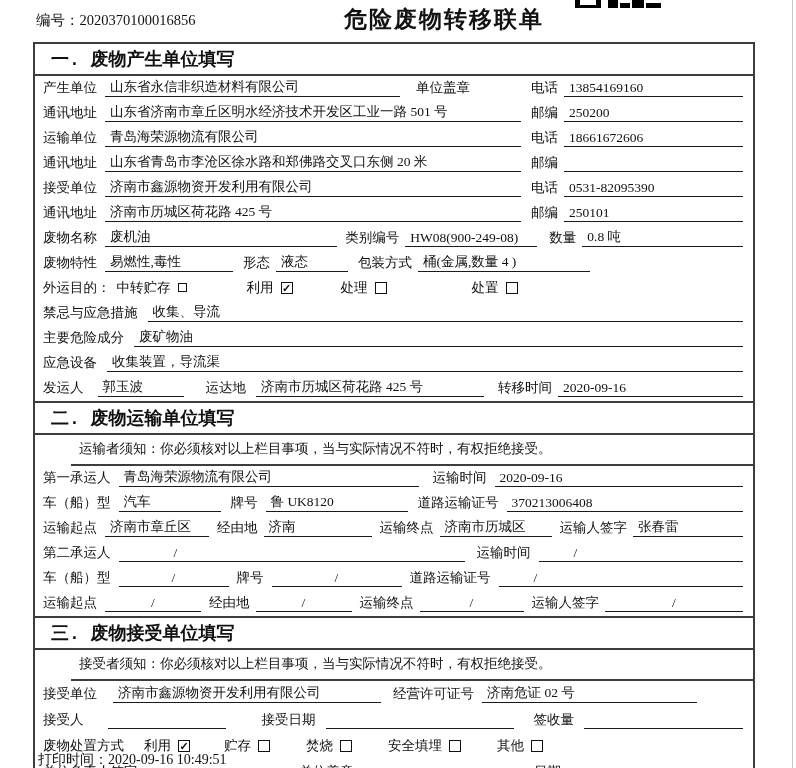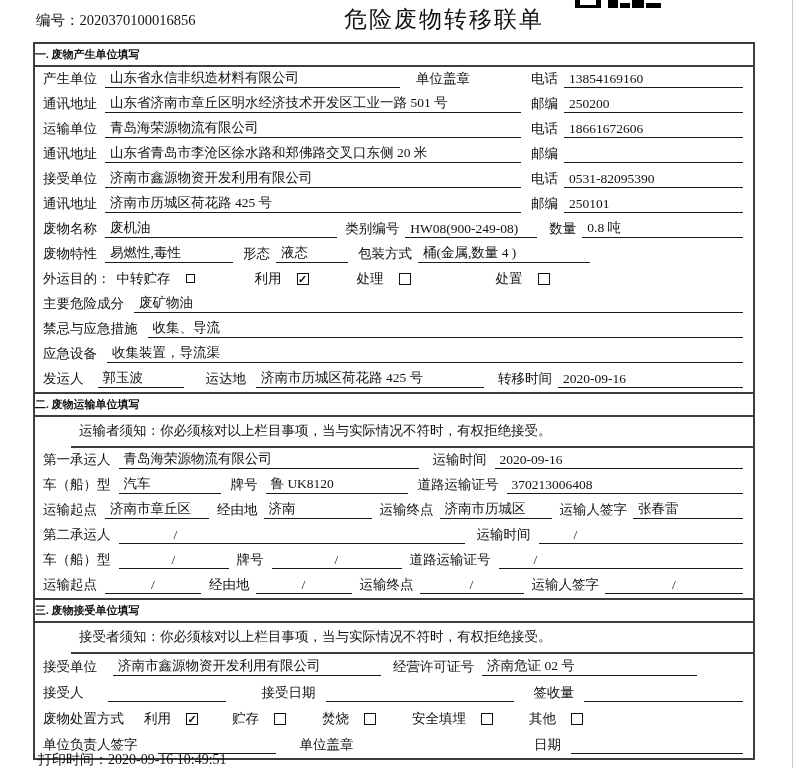--- a/index.html
+++ b/index.html
@@ -7,32 +7,32 @@
   body {
     width:796px; height:768px; position:relative; overflow:hidden;
     font-family:"Liberation Serif","DejaVu Serif",serif;
     color:#111; font-size:13.5px;
   }
   .right-edge { position:absolute; top:0; bottom:0; right:3px; width:1px; background:#c9c9c9; }
 
   
   .doc-no { position:absolute; left:36px; top:11px; font-size:14.5px; white-space:nowrap; }
   .doc-title { position:absolute; left:92px; right:0; top:4px; text-align:center;
-    font-size:23px; font-weight:400; letter-spacing:2px; }
+    font-size:23px; font-weight:700; letter-spacing:2px; }
   .qr-remnant { position:absolute; left:575px; top:0; width:88px; height:8px; }
   .qr-remnant .q1 { position:absolute; left:0; top:0; width:26px; height:8px;
     border-left:5px solid #000; border-right:5px solid #000; border-bottom:3px solid #000; }
   .qr-remnant .q2 { position:absolute; left:33px; top:0; width:10px; height:8px; background:#000; }
   .qr-remnant .q3 { position:absolute; left:45px; top:3px; width:10px; height:5px; background:#000; }
   .qr-remnant .q4 { position:absolute; left:57px; top:0;  width:12px; height:8px; background:#000; }
   .qr-remnant .q5 { position:absolute; left:71px; top:3px; width:15px; height:5px; background:#000; }
 
   
   .form-box { position:absolute; left:33px; top:42px; width:722px; border:2px solid #3d3d3d; background:#fff; }
-  .sec-header { font-weight:bold; font-size:11px; padding:3px 8px 3px 0; border-bottom:2px solid #3d3d3d; }
+  .sec-header { font-weight:bold; font-size:18px; padding:3px 8px 3px 16px; border-bottom:2px solid #3d3d3d;font-family:Liberation Mono, monospace; }
   .sec2, .sec3 { border-top:2px solid #3d3d3d; }
   .notice { padding:5px 8px 6px 8px; border-bottom:2px solid #3d3d3d; font-size:13.5px;margin-left:36px; }
 
   .row { display:flex; align-items:flex-end; height:25px; padding:16px 10px 4px 8px; }
   .row3 { height:26px; }
   .lbl { white-space:nowrap; flex:0 0 auto; }
   .u { border-bottom:1px solid #1a1a1a; padding:0 5px; white-space:nowrap; overflow:hidden;
        min-height:16px; flex:0 0 auto; }
   .grow { flex:1 1 auto; min-width:0; }
   .rgroup { flex:0 0 212px; display:flex; align-items:flex-end; margin-left:10px;margin-top:44px; }
@@ -40,21 +40,21 @@
   .sp { flex:1 1 auto; }
   .ml6{margin-left:6px} .ml8{margin-left:8px} .ml10{margin-left:10px} .ml12{margin-left:12px}
   .ml14{margin-left:14px} .ml16{margin-left:16px} .ml20{margin-left:20px} .ml22{margin-left:22px}
   .ml24{margin-left:24px} .ml26{margin-left:36px} .ml34{margin-left:34px} .ml36{margin-left:36px}
   .ml60{margin-left:60px} .ml75{margin-left:48px} .ml85{margin-left:85px}
   .mla{margin-left:auto}
   .ctr { text-align:center; }
   .pl55 { padding-left:55px; }
   .pl35 { padding-left:35px; }
 
-  .opt { display:flex; align-items:center; white-space:nowrap;gap:8px; }
+  .opt { display:flex; align-items:center; white-space:nowrap; }
   .cb { display:inline-block; width:12px; height:12px; border:1px solid #111; margin-left:7px;
         font-size:11px; line-height:11px; text-align:center; font-weight:bold; }
   .cb-sm { width:9px; height:9px; margin-bottom:1px; }
 
   .print-time { position:absolute; left:38px; top:751px; font-size:14px; white-space:nowrap; }
 </style>
 </head>
 <body>
 
 <div class="right-edge"></div>
@@ -163,27 +163,27 @@
       <span>处理</span>
       <span class="cb"></span>
     </span>
     <span class="opt ml85">
       <span>处置</span>
       <span class="cb"></span>
     </span>
   </div>
 
   <div class="row">
+    <span class="lbl">禁忌与应急措施</span>
+    <span class="u grow ml10">收集、导流</span>
+  </div>
+
+  <div class="row">
     <span class="lbl">主要危险成分</span>
     <span class="u grow ml10">废矿物油</span>
-  </div>
-
-  <div class="row">
-    <span class="lbl">禁忌与应急措施</span>
-    <span class="u grow ml10">收集、导流</span>
   </div>
 
   <div class="row">
     <span class="lbl">应急设备</span>
     <span class="u grow ml10">收集装置，导流渠</span>
   </div>
 
   <div class="row">
     <span class="lbl">发运人</span>
     <span class="u ml14" style="flex:0 0 86px">郭玉波</span>

